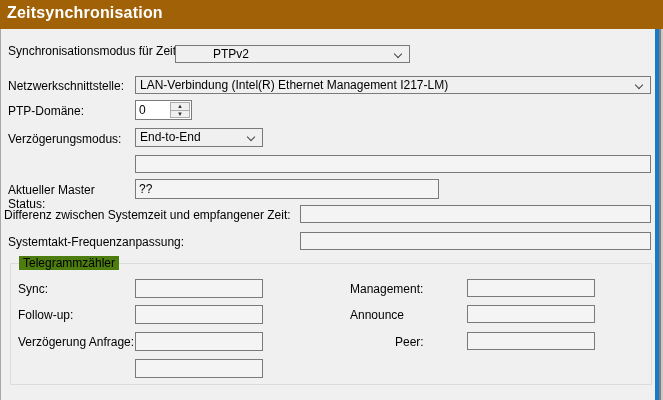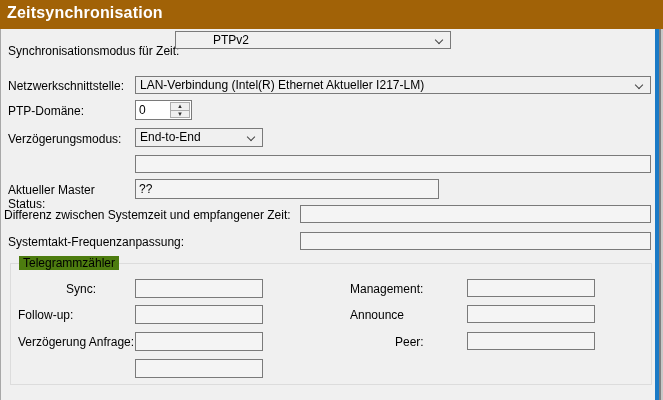--- a/index.html
+++ b/index.html
@@ -80,28 +80,28 @@
 </head>
 <body>
 
 <div id="app">
 
   <div class="header">
     <div class="title">Zeitsynchronisation</div>
   </div>
 
   <div class="lbl" style="left:8px; top:44px;">Synchronisationsmodus für Zeit:</div>
-  <div class="combo" style="left:175px; top:31px; width:276px; height:18px;padding-left:37px;">
+  <div class="combo" style="left:175px; top:45px; width:235px; height:18px;padding-left:37px;">
     <span>PTPv2</span>
     <span class="chev"></span>
   </div>
 
   <div class="lbl" style="left:8px; top:79px;">Netzwerkschnittstelle:</div>
   <div class="combo" style="left:135px; top:76px; width:516px; height:18px;">
-    <span>LAN-Verbindung (Intel(R) Ethernet Aktueller I217-LM)</span>
+    <span>LAN-Verbindung (Intel(R) Ethernet Management I217-LM)</span>
     <span class="chev"></span>
   </div>
 
   <div class="lbl" style="left:8px; top:104px;">PTP-Domäne:</div>
   <div class="spinner" style="left:135px; top:100px; width:57px; height:20px;">
     <input type="text" value="0" style="">
     <div class="updown">
       <div class="spinbtn">
           <span>▲</span>
         </div>
@@ -126,21 +126,21 @@
   <div class="lbl" style="left:4px; top:208px;">Differenz zwischen Systemzeit und empfangener Zeit:</div>
   <input class="field" style="left: 300px; top: 205px; width: 351px; height: 18px;" type="text" value="">
 
   <div class="lbl" style="left:8px; top:235px;">Systemtakt-Frequenzanpassung:</div>
   <input class="field" style="left: 300px; top: 232px; width: 351px; height: 18px;" type="text" value="">
 
   <div class="groupbox">
     <div class="gtitle">Telegrammzähler</div>
   </div>
 
-  <div class="lbl" style="left:18px; top:282px;margin-left:48px;">Sync:</div>
+  <div class="lbl" style="left:18px; top:282px;">Sync:</div>
   <input class="field" style="left: 135px; top: 279px; width: 128px; height: 19px;" type="text" value="">
 
   <div class="lbl" style="left:18px; top:308px;">Follow-up:</div>
   <input class="field" style="left: 135px; top: 305px; width: 128px; height: 19px;" type="text" value="">
 
   <div class="lbl" style="left:18px; top:335px;">Verzögerung Anfrage:</div>
   <input class="field" style="left: 135px; top: 332px; width: 128px; height: 19px;" type="text" value="">
 
   <input class="field" style="left: 135px; top: 359px; width: 128px; height: 19px;" type="text" value="">
 

